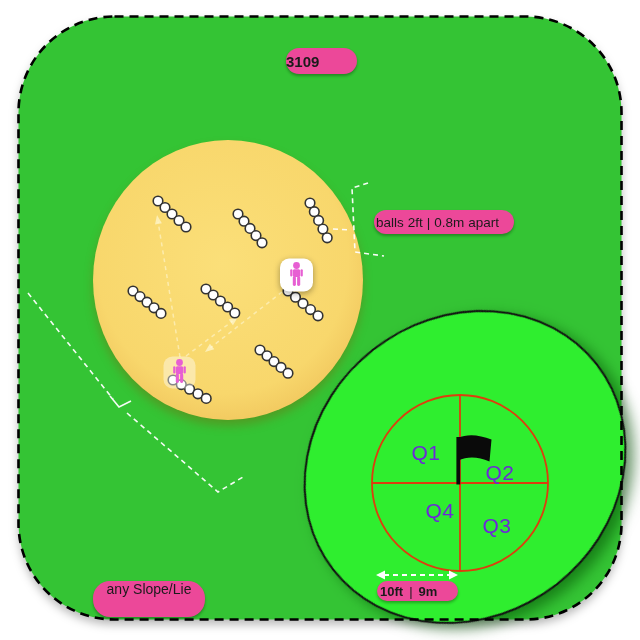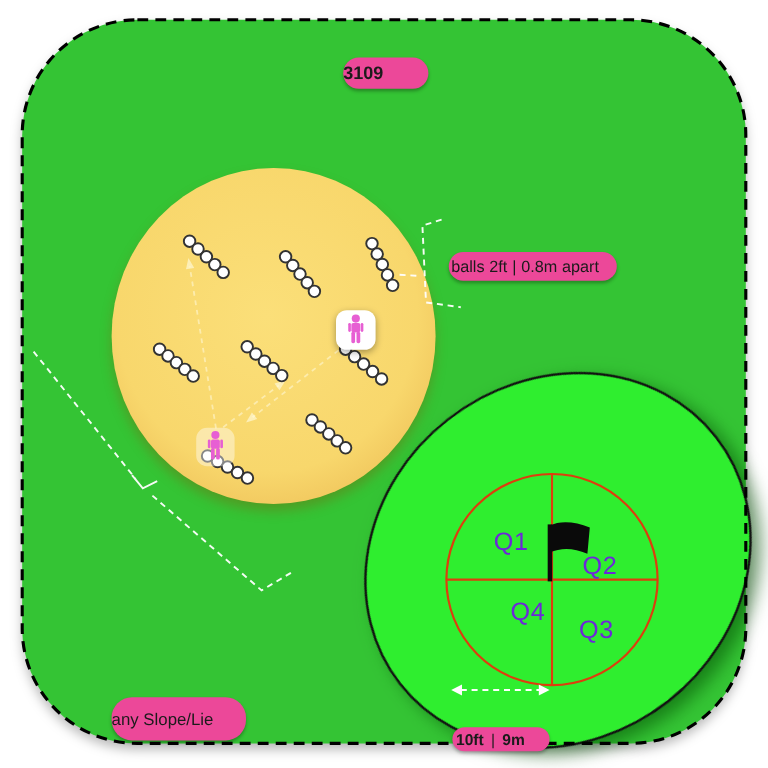--- a/index.html
+++ b/index.html
@@ -16,23 +16,23 @@
   .drill-pill{left:286px;top:48px;width:71px;height:26px;font-size:15px;font-weight:bold;}
   .balls-pill{left:374px;top:210px;width:140px;height:24px;font-size:13.5px;}
   .balls-pill span{margin:0 2px;}
   .bold{font-weight:normal;}
   .distance-box{
     left:25px;top:437px;width:123px;height:76px;border-radius:14px;
     flex-direction:column;font-size:13px;line-height:18px;text-align:center;
   }
   .conditions-box{
     left:93px;top:581px;width:112px;height:36px;border-radius:17px;
-    font-size:14px;line-height:17px;text-align:center;
+    flex-direction:column;font-size:14px;line-height:17px;text-align:center;
   }
-  .size-pill{left:377px;top:606px;width:81px;height:20px;font-size:13px;font-weight:bold;}
+  .size-pill{left:377px;top:581px;width:81px;height:20px;font-size:13px;font-weight:bold;}
   .size-pill span{margin:0 3px;}
   .q-label{
     position:absolute;color:#6d28d9;font-size:21px;z-index:6;
     transform:translate(-50%,-52%);letter-spacing:0.5px;
   }
 </style>
 </head>
 <body>
 
 <div id="stage">

